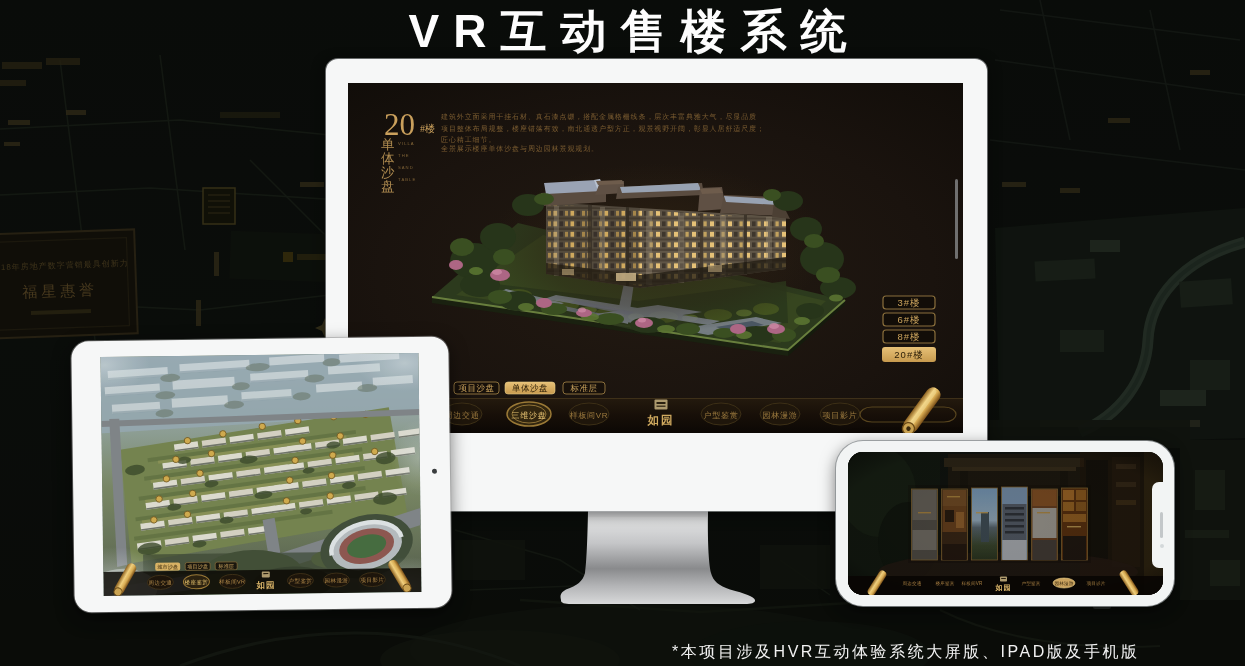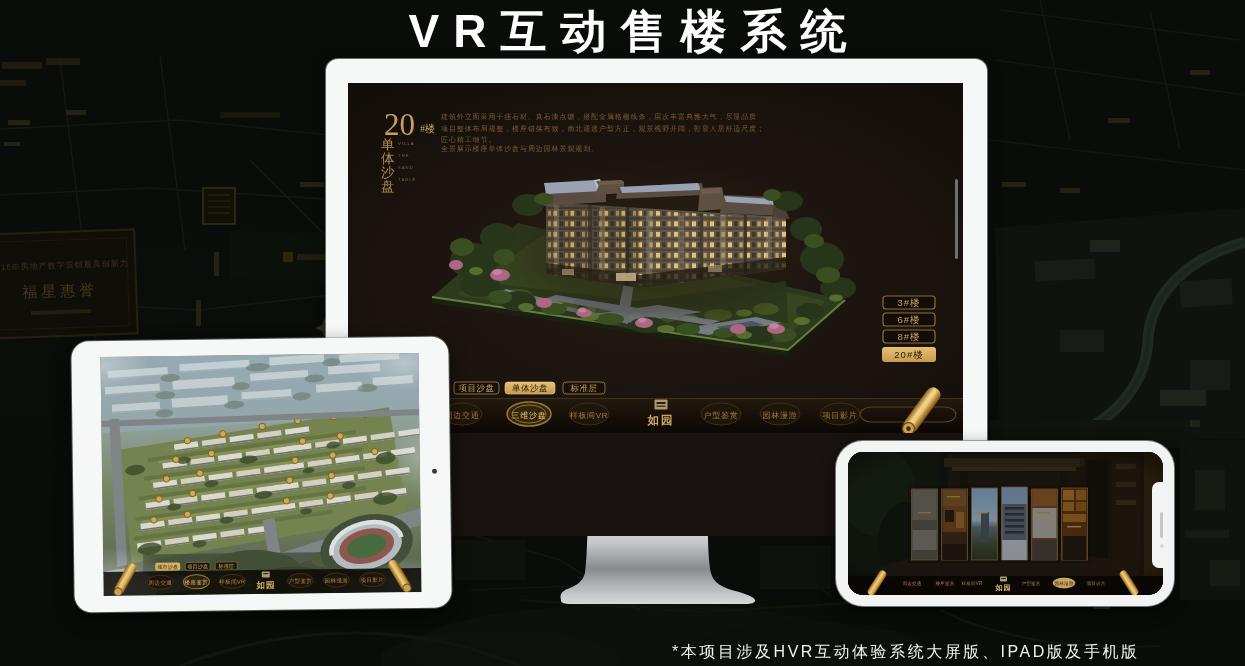--- a/index.html
+++ b/index.html
@@ -1,21 +1,21 @@
 <!DOCTYPE html>
 <html><head>
 <meta charset="utf-8">
 <style>
 html,body{margin:0;padding:0;background:#0a0d0a;}
 #stage{position:relative;width:1245px;height:666px;overflow:hidden;background:#0b0e0b;font-family:"Liberation Sans",sans-serif;}
 #stage *{box-sizing:border-box;}
 .abs{position:absolute;}
 #title{left:12px;top:1px;width:1245px;text-align:center;color:#fdfdfd;font-size:46px;font-weight:bold;letter-spacing:14px;font-family:"Liberation Sans",sans-serif;}
 #monitor{left:326px;top:59px;width:661px;height:452px;background:#f6f7f7;border-radius:12px;box-shadow:0 0 0 1px rgba(180,184,186,.55), 0 4px 14px rgba(0,0,0,.5);}
-#mscreen{left:22px;top:24px;width:615px;height:453px;background:#181210;overflow:hidden;}
+#mscreen{left:22px;top:24px;width:615px;height:350px;background:#181210;overflow:hidden;}
 #neck{left:558px;top:511px;width:200px;height:94px;}
 #tablet{left:73px;top:339px;width:377px;height:271px;background:#f6f7f7;border-radius:17px;transform:rotate(-0.75deg);box-shadow:0 0 0 1px rgba(150,150,150,.5),0 6px 18px rgba(0,0,0,.55);}
 #tscreen{left:29px;top:16px;width:318px;height:239px;background:#6f7f72;overflow:hidden;}
 #tcam{left:359px;top:132px;width:5px;height:5px;border-radius:50%;background:#3a3d3e;}
 #phone{left:836px;top:441px;width:338px;height:165px;background:#f2f4f4;border-radius:27px;box-shadow:0 0 0 1px rgba(140,145,148,.8),0 5px 16px rgba(0,0,0,.55);}
 #pscreen{left:12px;top:11px;width:315px;height:143px;background:#0e120f;border-radius:15px;overflow:hidden;}
 #pnotch{left:316px;top:41px;width:16px;height:86px;background:#f2f4f4;border-radius:7px 0 0 7px;}
 #pslot{left:324px;top:71px;width:2.5px;height:26px;border-radius:2px;background:#c3c7c9;}
 #pcam{left:323.5px;top:103px;width:4px;height:4px;border-radius:50%;background:#d4d8da;}
 #footer{left:672px;top:642px;width:575px;color:#f2f2f2;font-size:16px;letter-spacing:2.55px;white-space:nowrap;}

